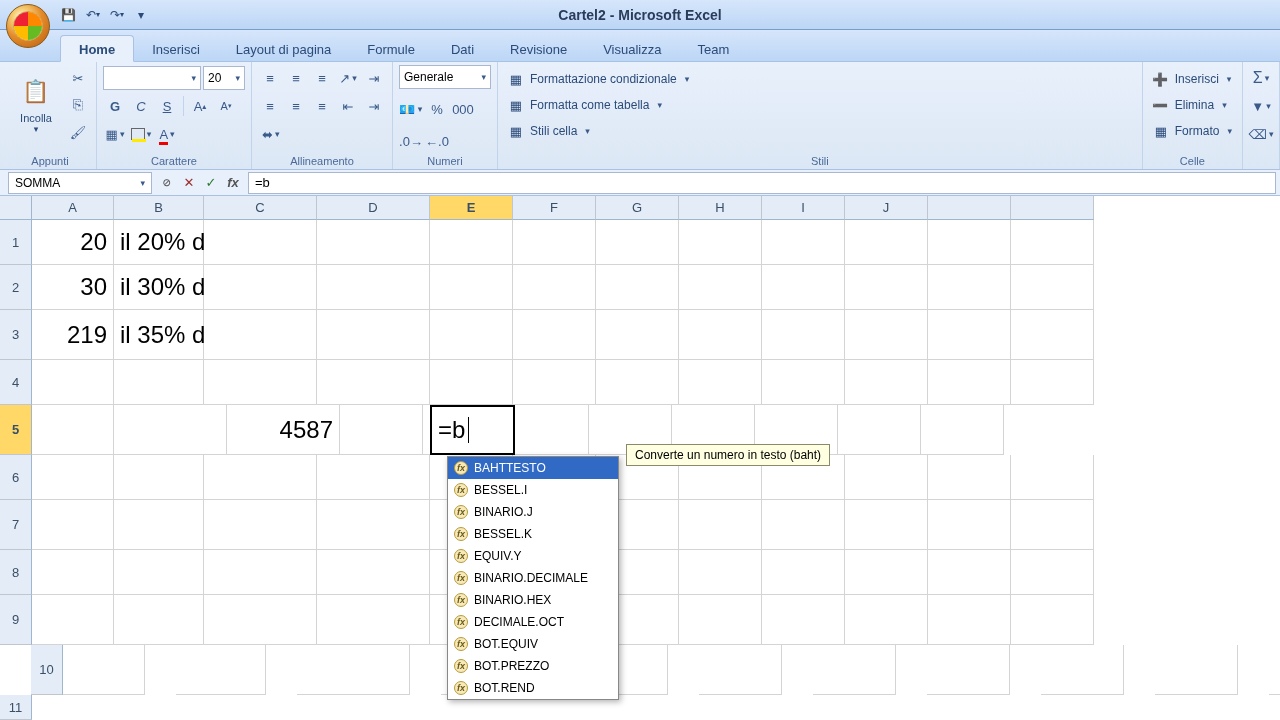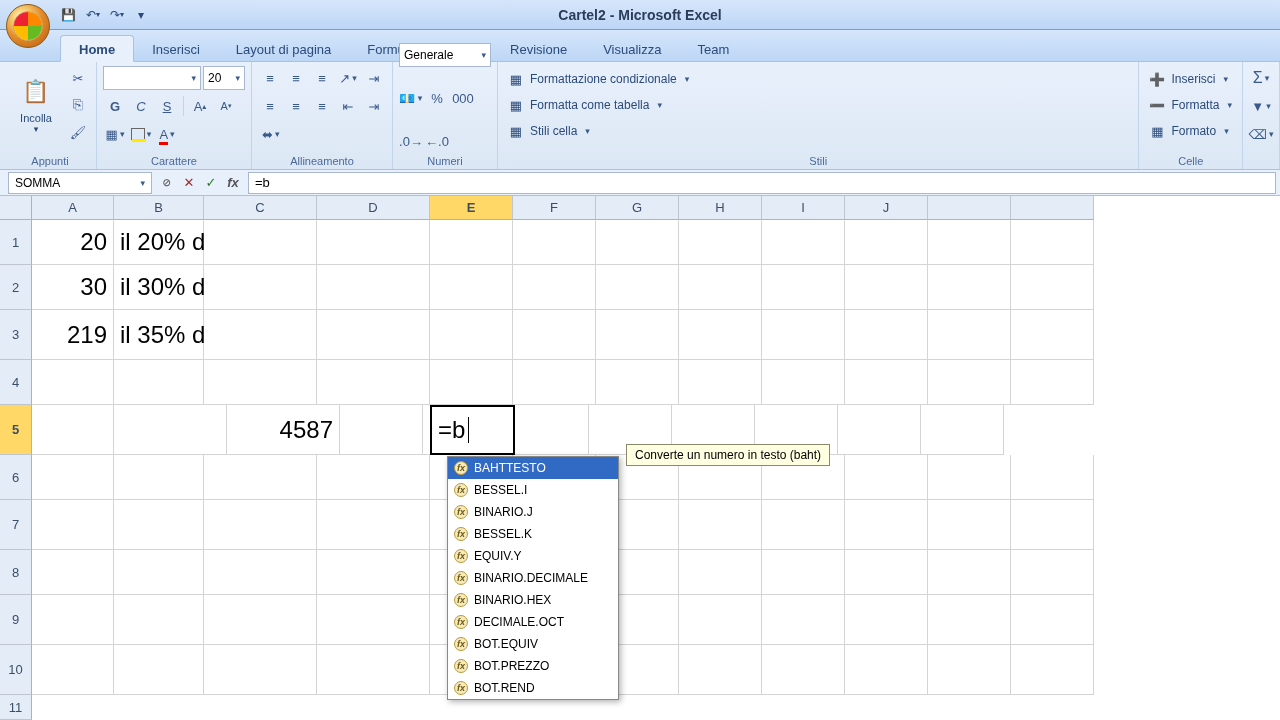--- a/index.html
+++ b/index.html
@@ -70,21 +70,21 @@
 .autocomplete{position:absolute;background:#fff;border:1px solid #888;box-shadow:2px 2px 6px rgba(0,0,0,.3);font-size:12px;z-index:20;width:172px;}
 .ac-item{display:flex;align-items:center;gap:6px;padding:2px 6px;height:22px;}
 .ac-item.selected{background:#316ac5;color:#fff;}
 .ac-item .fxic{width:14px;height:14px;border-radius:50%;background:#f7e9b8;border:1px solid #b89a3a;display:flex;align-items:center;justify-content:center;font-size:9px;font-style:italic;color:#6a5a1a;font-weight:bold;}
 .ac-item.selected .fxic{background:#f7e9b8;color:#6a5a1a;}
 
 .tooltip{position:absolute;background:#ffffe1;border:1px solid #8a8a6a;padding:3px 8px;font-size:12px;z-index:21;white-space:nowrap;}
 
 
 .cA{width:82px;}.cB{width:90px;}.cC{width:113px;}.cD{width:113px;}.cE{width:83px;}.cF{width:83px;}.cG{width:83px;}.cH{width:83px;}.cI{width:83px;}.cJ{width:83px;}.cK{width:83px;}.cL{width:83px;}
-.r1{height:45px;}.r2{height:45px;}.r3{height:50px;}.r4{height:45px;}.r5{height:50px;}.r6{height:45px;}.r7{height:50px;}.r8{height:45px;}.r9{height:50px;}.r10{height:50px;}.r11{height:25px;}
+.r1{height:45px;}.r2{height:45px;}.r3{height:50px;}.r4{height:45px;}.r5{height:50px;}.r6{height:45px;}.r7{height:50px;}.r8{height:45px;}.r9{height:50px;}.r10{height:50px;margin-left:31px;}.r11{height:25px;}
 </style>
 </head>
 <body>
 
 <div class="titlebar">
   <div class="office-btn">
       <div class="inner">
         <div></div>
         <div></div>
         <div></div>
@@ -187,21 +187,21 @@
         <span class="smbtn">⇥</span>
       </div>
       <div class="row">
         <span class="smbtn drop-ar" style="width:auto;padding:0 4px;">⬌</span>
       </div>
     </div>
     <div class="group-title">Allineamento</div>
   </div>
 
   <div class="group">
-    <div class="group-body col" style="gap:19px;">
+    <div class="group-body col" style="gap:8px;">
       <div class="combo" style="width:92px;">
           <span>Generale</span>
           <span class="drop">▾</span>
         </div>
       <div class="row">
         <span class="smbtn drop-ar">💶</span>
         <span class="smbtn">%</span>
         <span class="smbtn">000</span>
       </div>
       <div class="row">
@@ -231,21 +231,21 @@
   </div>
 
   <div class="group">
     <div class="group-body col" style="gap:0;">
       <div class="menuitem drop-ar">
           <span class="ic">➕</span>
           <span>Inserisci</span>
         </div>
       <div class="menuitem drop-ar">
           <span class="ic">➖</span>
-          <span>Formatta</span>
+          <span>Elimina</span>
         </div>
       <div class="menuitem drop-ar">
           <span class="ic">▦</span>
           <span>Formato</span>
         </div>
     </div>
     <div class="group-title">Celle</div>
   </div>
 
   <div class="group">

